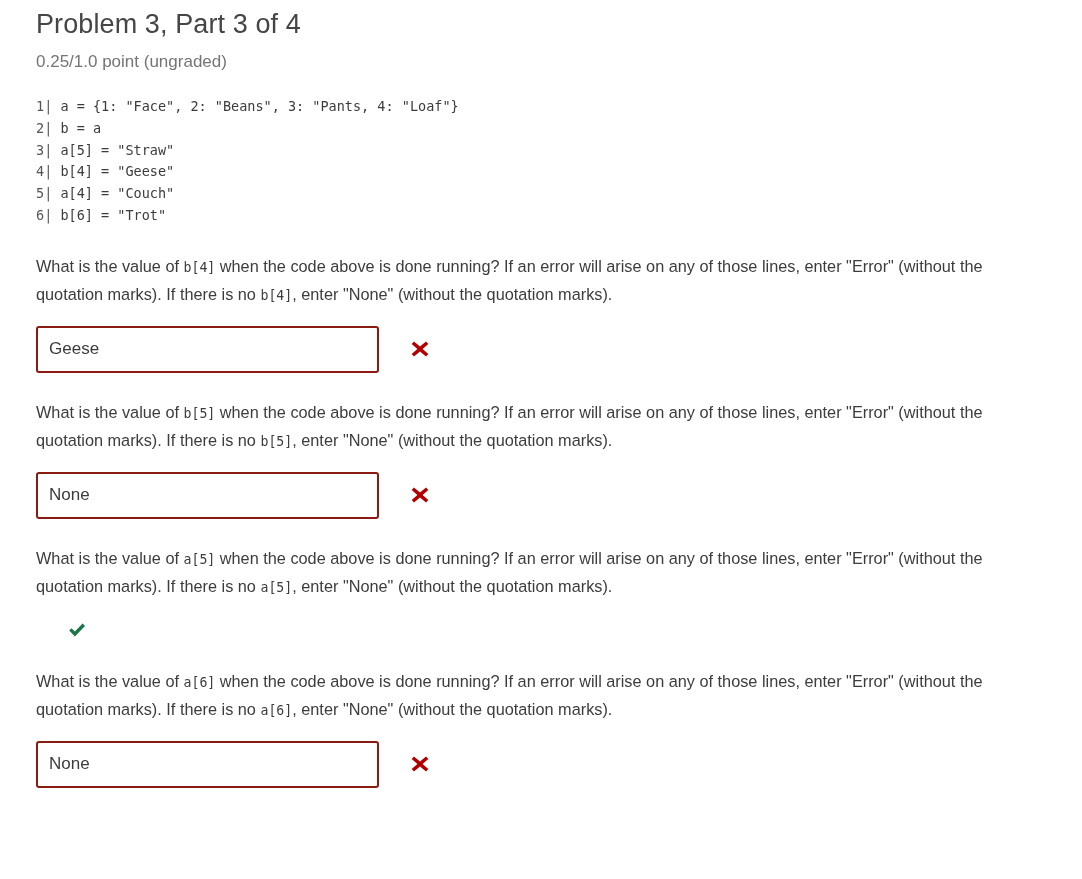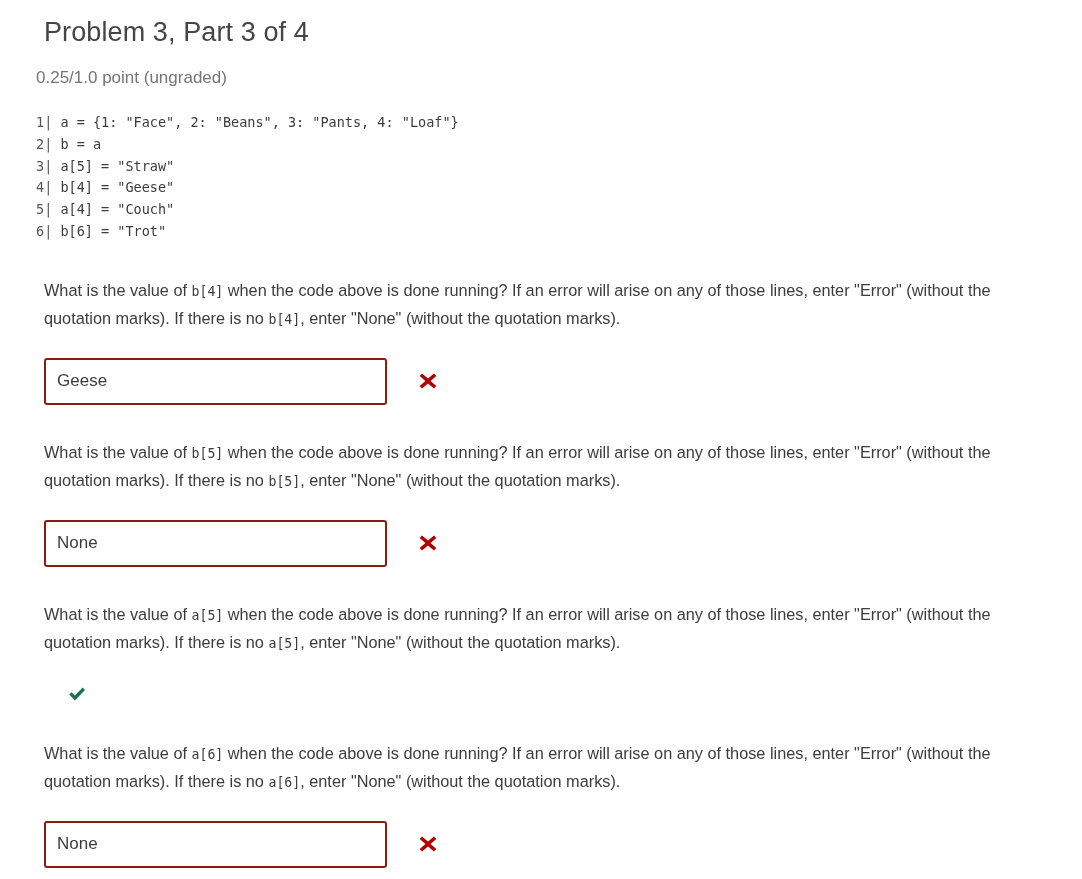--- a/index.html
+++ b/index.html
@@ -17,21 +17,21 @@
   .page {
     padding: 0 0 0 36px;
     box-sizing: border-box;
     width: 1082px;
   }
   .problem-title {
     font-size: 27px;
     font-weight: 400;
     color: #454545;
     letter-spacing: 0.1px;
-    margin: 8px;
+    margin: 0;
     padding-top: 7px;
     line-height: 34px;
   }
   .points-status {
     font-size: 17px;
     color: #757575;
     margin: 0;
     padding-top: 11px;
     line-height: 20px;
   }
@@ -54,21 +54,21 @@
     padding-top: 26px;
   }
   .question-block {
     padding-bottom: 6px;
   }
   .question-text {
     font-size: 16.3px;
     line-height: 26.5px;
     color: #3c3c3c;
     max-width: 1014px;
-    margin: 8px;
+    margin: 0;
   }
   .question-text code {
     font-family: "DejaVu Sans Mono", "Liberation Mono", monospace;
     font-size: 13.2px;
     color: #3c3c3c;
   }
   .answer-row {
     display: flex;
     align-items: center;
     padding-top: 16px;
@@ -81,21 +81,20 @@
     font-family: "Liberation Sans", sans-serif;
     font-size: 17px;
     color: #3c3c3c;
     padding: 0 11px;
     border-radius: 3px;
     background: #ffffff;
     outline: none;
   }
   .answer-input.incorrect {
     border: 2px solid #8b1a12;
-    margin-left: 8px;
   }
   .answer-input.correct {
     border: 2px solid #1a7548;
   }
   .mark {
     margin-left: 29px;
     font-size: 22px;
     line-height: 1;
     font-weight: bold;
     display: inline-flex;

